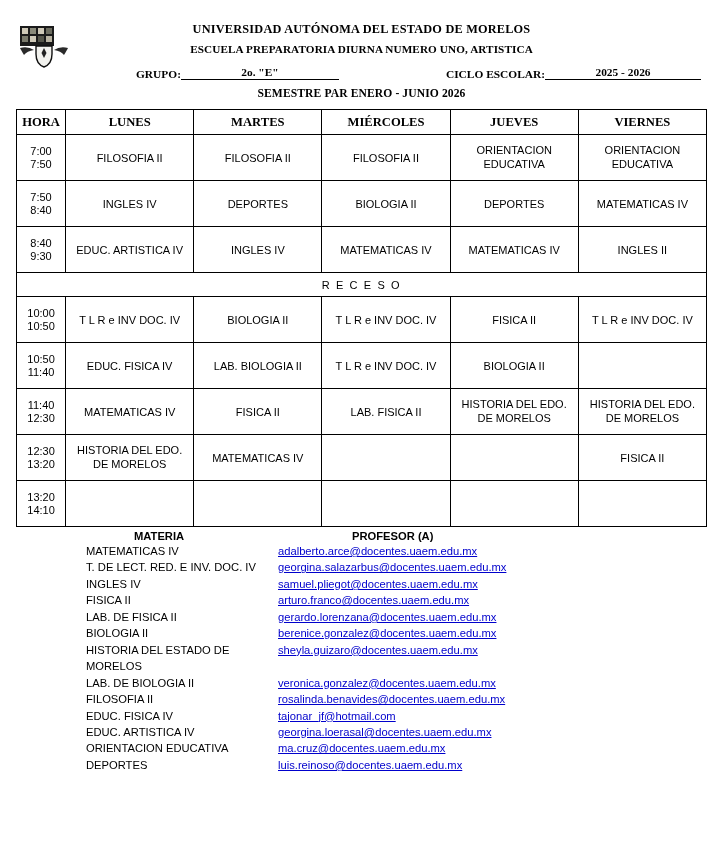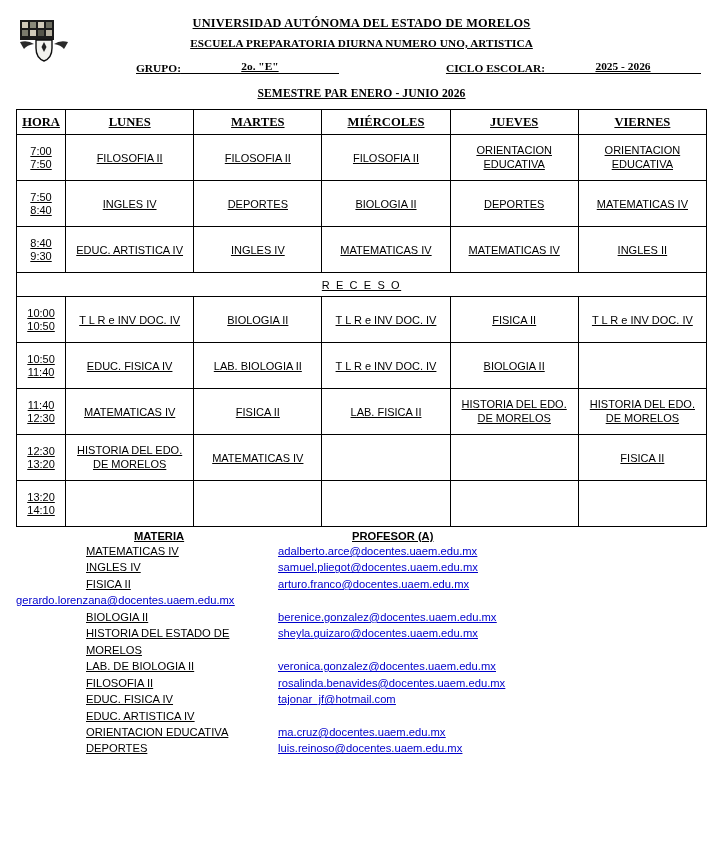--- a/index.html
+++ b/index.html
@@ -11,23 +11,22 @@
     width: 723px;
     height: 855px;
     font-family: "Liberation Serif", serif;
     color: #000000;
     position: relative;
   }
   .page {
     width: 723px;
     height: 854px;
     box-sizing: border-box;
-    padding: 14px 16px 0 16px;
+    padding: 20px 16px 0 16px;
     position: relative;
-    text-decoration: underline;
   }
 
   
   .header {
     position: relative;
     text-align: center;
   }
   .crest {
     position: absolute;
     left: 2px;
@@ -67,21 +66,21 @@
     padding: 0 4px 1px 4px;
   }
   .grupo-value { width: 150px; }
   .spacer { flex: 1; }
   .ciclo-value { width: 148px; }
 
   .semestre {
     text-align: center;
     font-size: 11.6px;
     font-weight: bold;
-    margin-top: 13px;
+    margin-top: 7px;
     margin-bottom: 9px;
     letter-spacing: 0.1px;
   }
 
   
   table.sched {
     border-collapse: collapse;
     width: 691px;
     margin: 3px auto;
     table-layout: fixed;
@@ -306,28 +305,33 @@
     <div class="c1">MATERIA</div>
     <div class="c2">PROFESOR (A)</div>
   </div>
 
   <div class="teachers">
     <div class="trow">
       <div class="subject">MATEMATICAS  IV</div>
       <div class="email">adalberto.arce@docentes.uaem.edu.mx</div>
     </div>
     <div class="trow">
+      <div class="subject">T. DE LECT. RED. E INV. DOC. IV</div>
+      <div class="email">georgina.salazarbus@docentes.uaem.edu.mx</div>
+    </div>
+    <div class="trow">
       <div class="subject">INGLES IV</div>
       <div class="email">samuel.pliegot@docentes.uaem.edu.mx</div>
     </div>
     <div class="trow">
       <div class="subject">FISICA II</div>
       <div class="email">arturo.franco@docentes.uaem.edu.mx</div>
     </div>
     <div class="trow">
+      <div class="subject">LAB. DE FISICA II</div>
       <div class="email">gerardo.lorenzana@docentes.uaem.edu.mx</div>
     </div>
     <div class="trow">
       <div class="subject">BIOLOGIA II</div>
       <div class="email">berenice.gonzalez@docentes.uaem.edu.mx</div>
     </div>
     <div class="trow">
       <div class="subject">HISTORIA DEL ESTADO DE MORELOS</div>
       <div class="email">sheyla.guizaro@docentes.uaem.edu.mx</div>
     </div>
@@ -338,20 +342,21 @@
     <div class="trow">
       <div class="subject">FILOSOFIA II</div>
       <div class="email">rosalinda.benavides@docentes.uaem.edu.mx</div>
     </div>
     <div class="trow">
       <div class="subject">EDUC. FISICA IV</div>
       <div class="email">tajonar_jf@hotmail.com</div>
     </div>
     <div class="trow">
       <div class="subject">EDUC. ARTISTICA IV</div>
+      <div class="email">georgina.loerasal@docentes.uaem.edu.mx</div>
     </div>
     <div class="trow">
       <div class="subject">ORIENTACION EDUCATIVA</div>
       <div class="email">ma.cruz@docentes.uaem.edu.mx</div>
     </div>
     <div class="trow">
       <div class="subject">DEPORTES</div>
       <div class="email">luis.reinoso@docentes.uaem.edu.mx</div>
     </div>
   </div>

